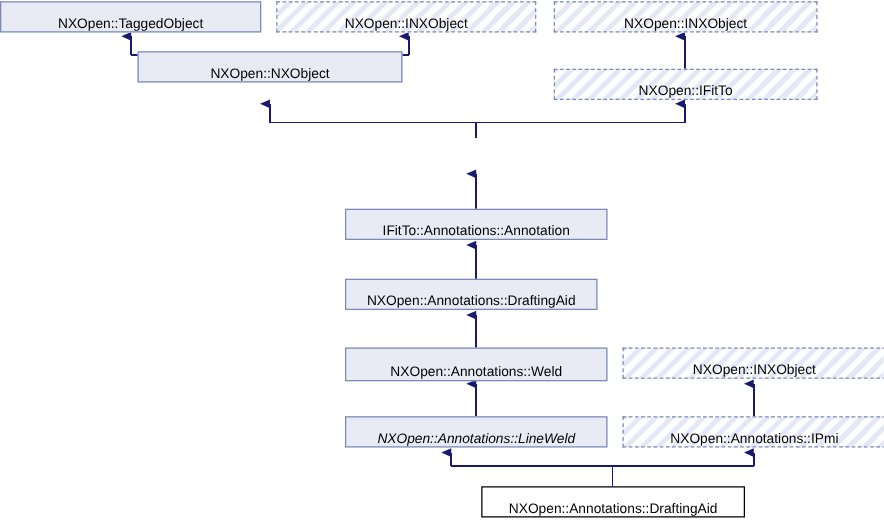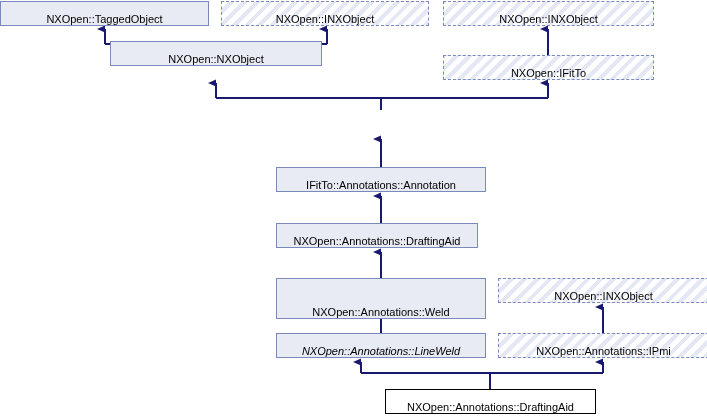--- a/index.html
+++ b/index.html
@@ -126,21 +126,21 @@
 
 
   <div class="node solid" style="left:276px;top:167px;width:210px;height:25px;">
     <span class="label">IFitTo::Annotations::Annotation</span>
   </div>
 
   <div class="node solid" style="left:276px;top:223px;width:202px;height:25px;">
     <span class="label">NXOpen::Annotations::DraftingAid</span>
   </div>
 
-  <div class="node solid" style="left:276px;top:278px;width:210px;height:41px;">
+  <div class="node solid" style="left:276px;top:278px;width:210px;height:27px;">
     <span class="label">NXOpen::Annotations::Weld</span>
   </div>
 
   <div class="node abstract" style="left:498px;top:278px;width:211px;height:25px;">
     <span class="label">NXOpen::INXObject</span>
   </div>
 
   <div class="node solid" style="left:276px;top:333px;width:210px;height:25px;font-style:italic;">
     <span class="label">NXOpen::Annotations::LineWeld</span>
   </div>

